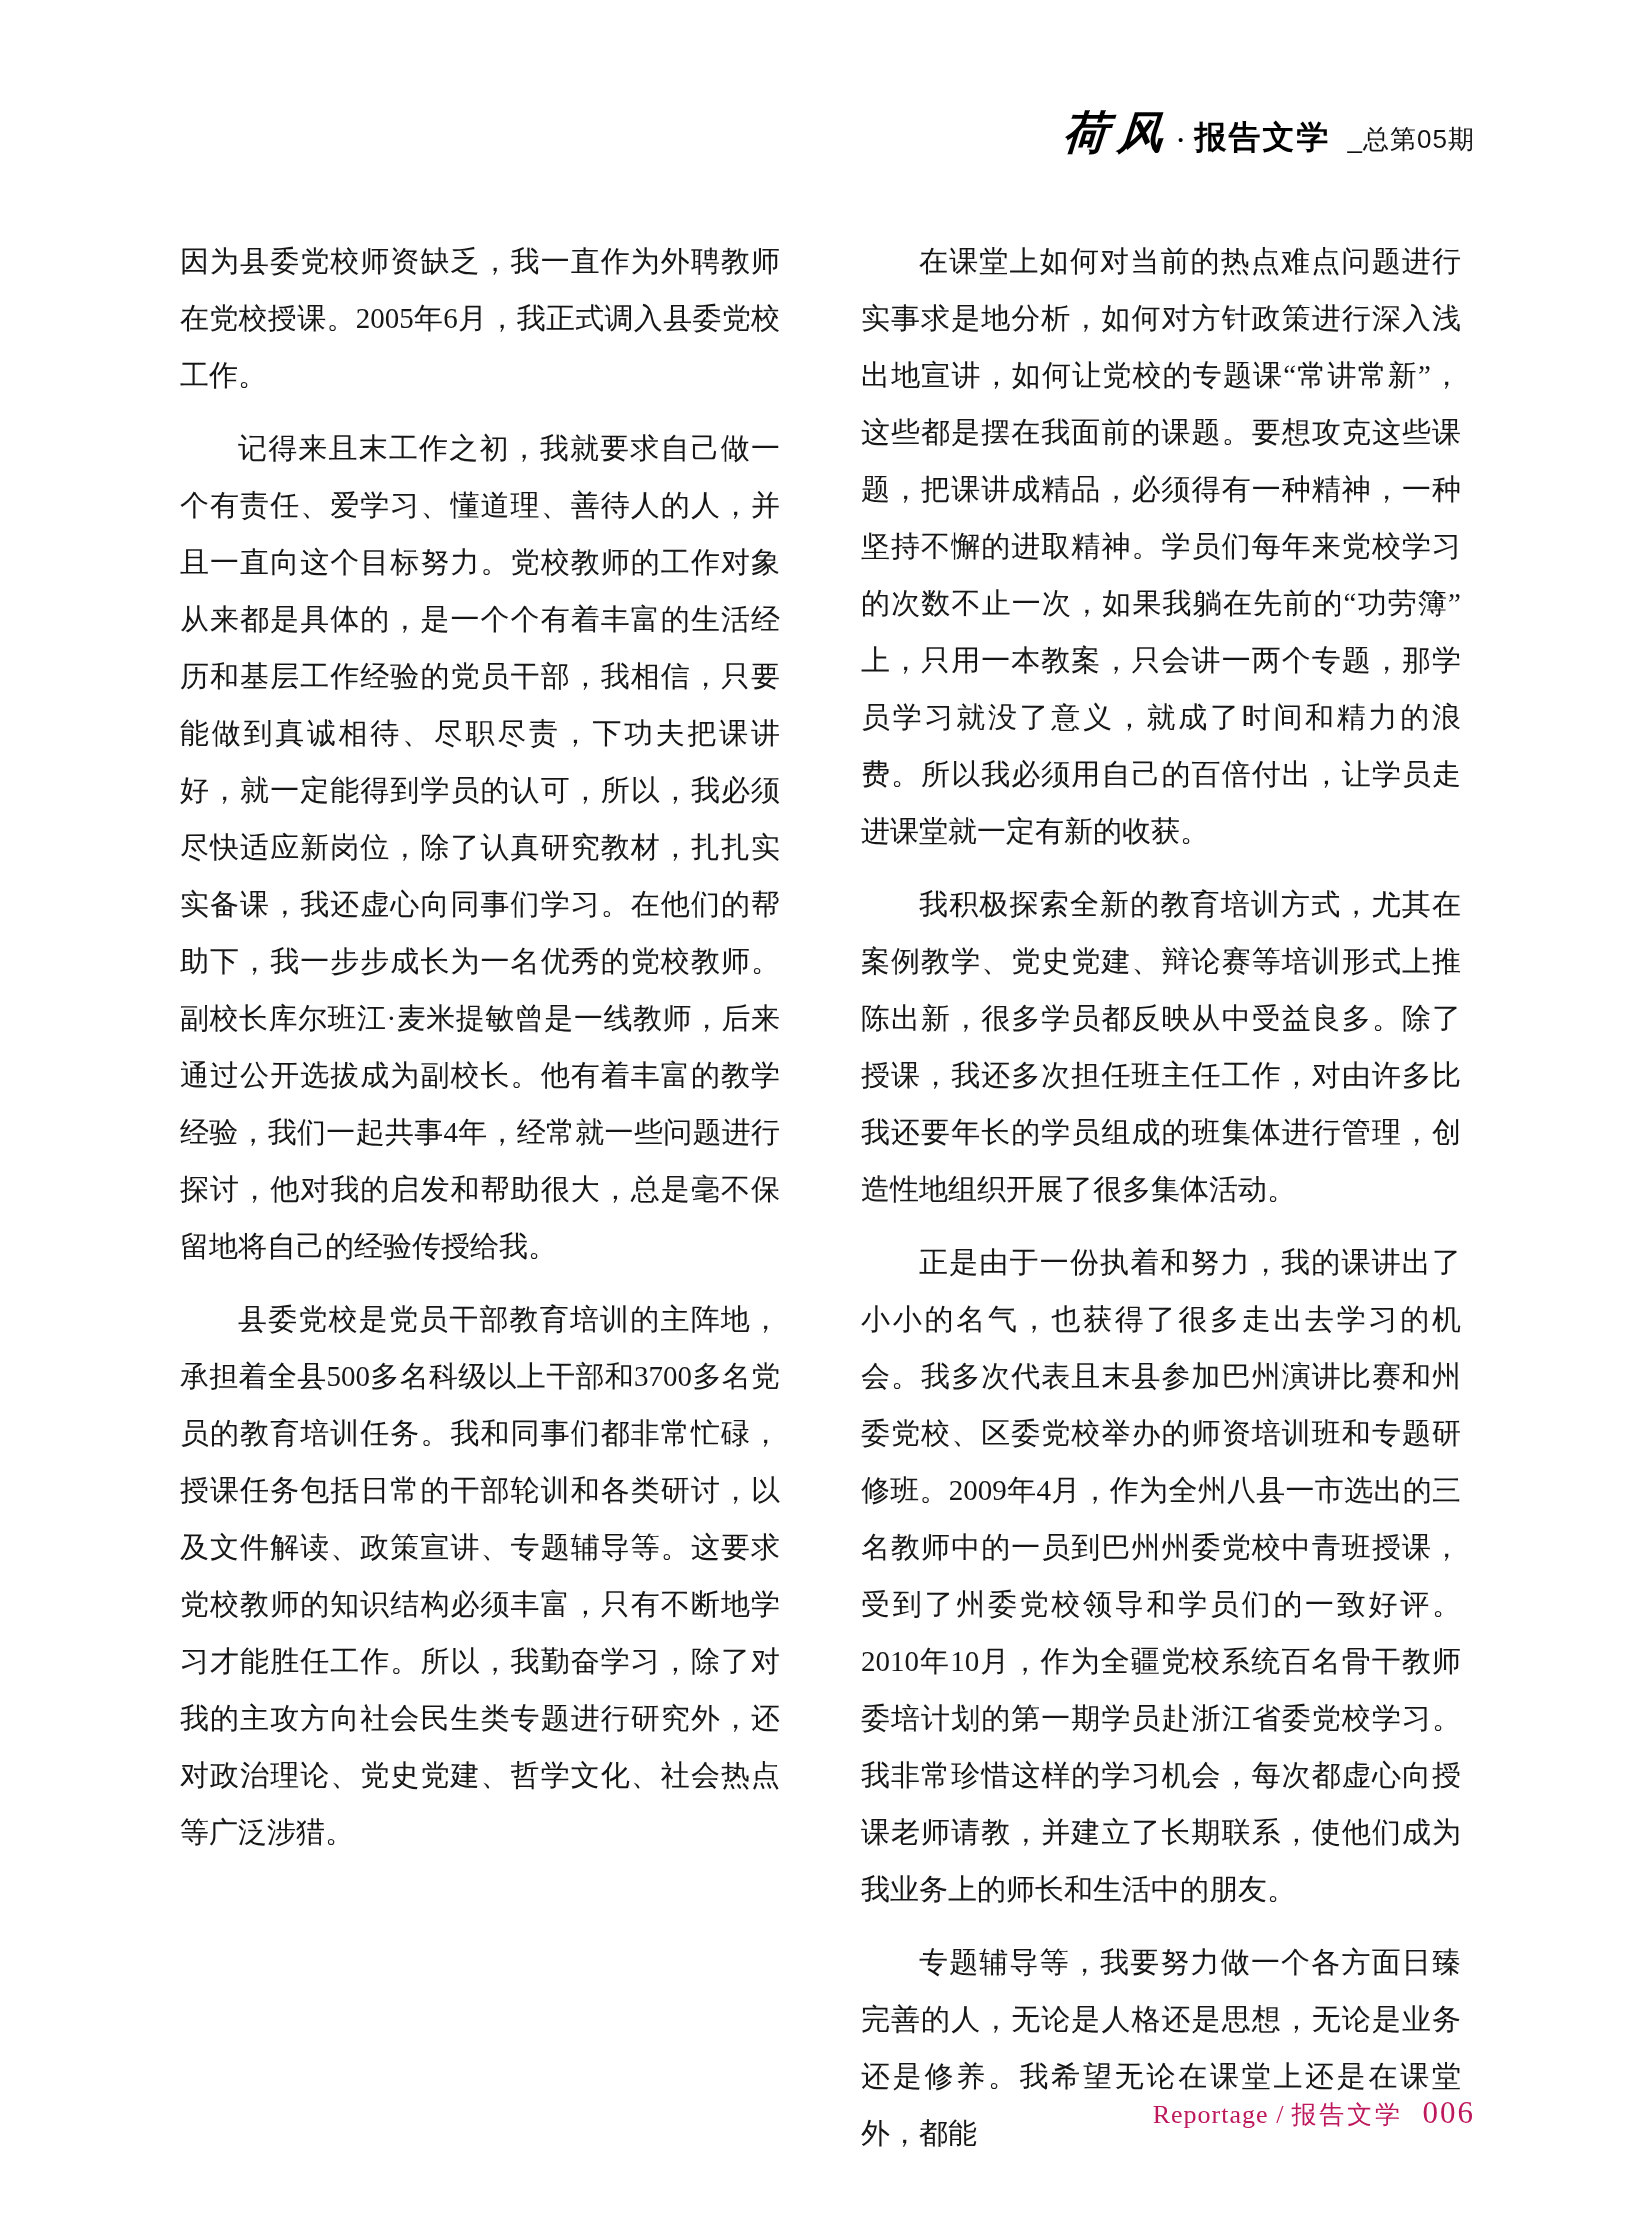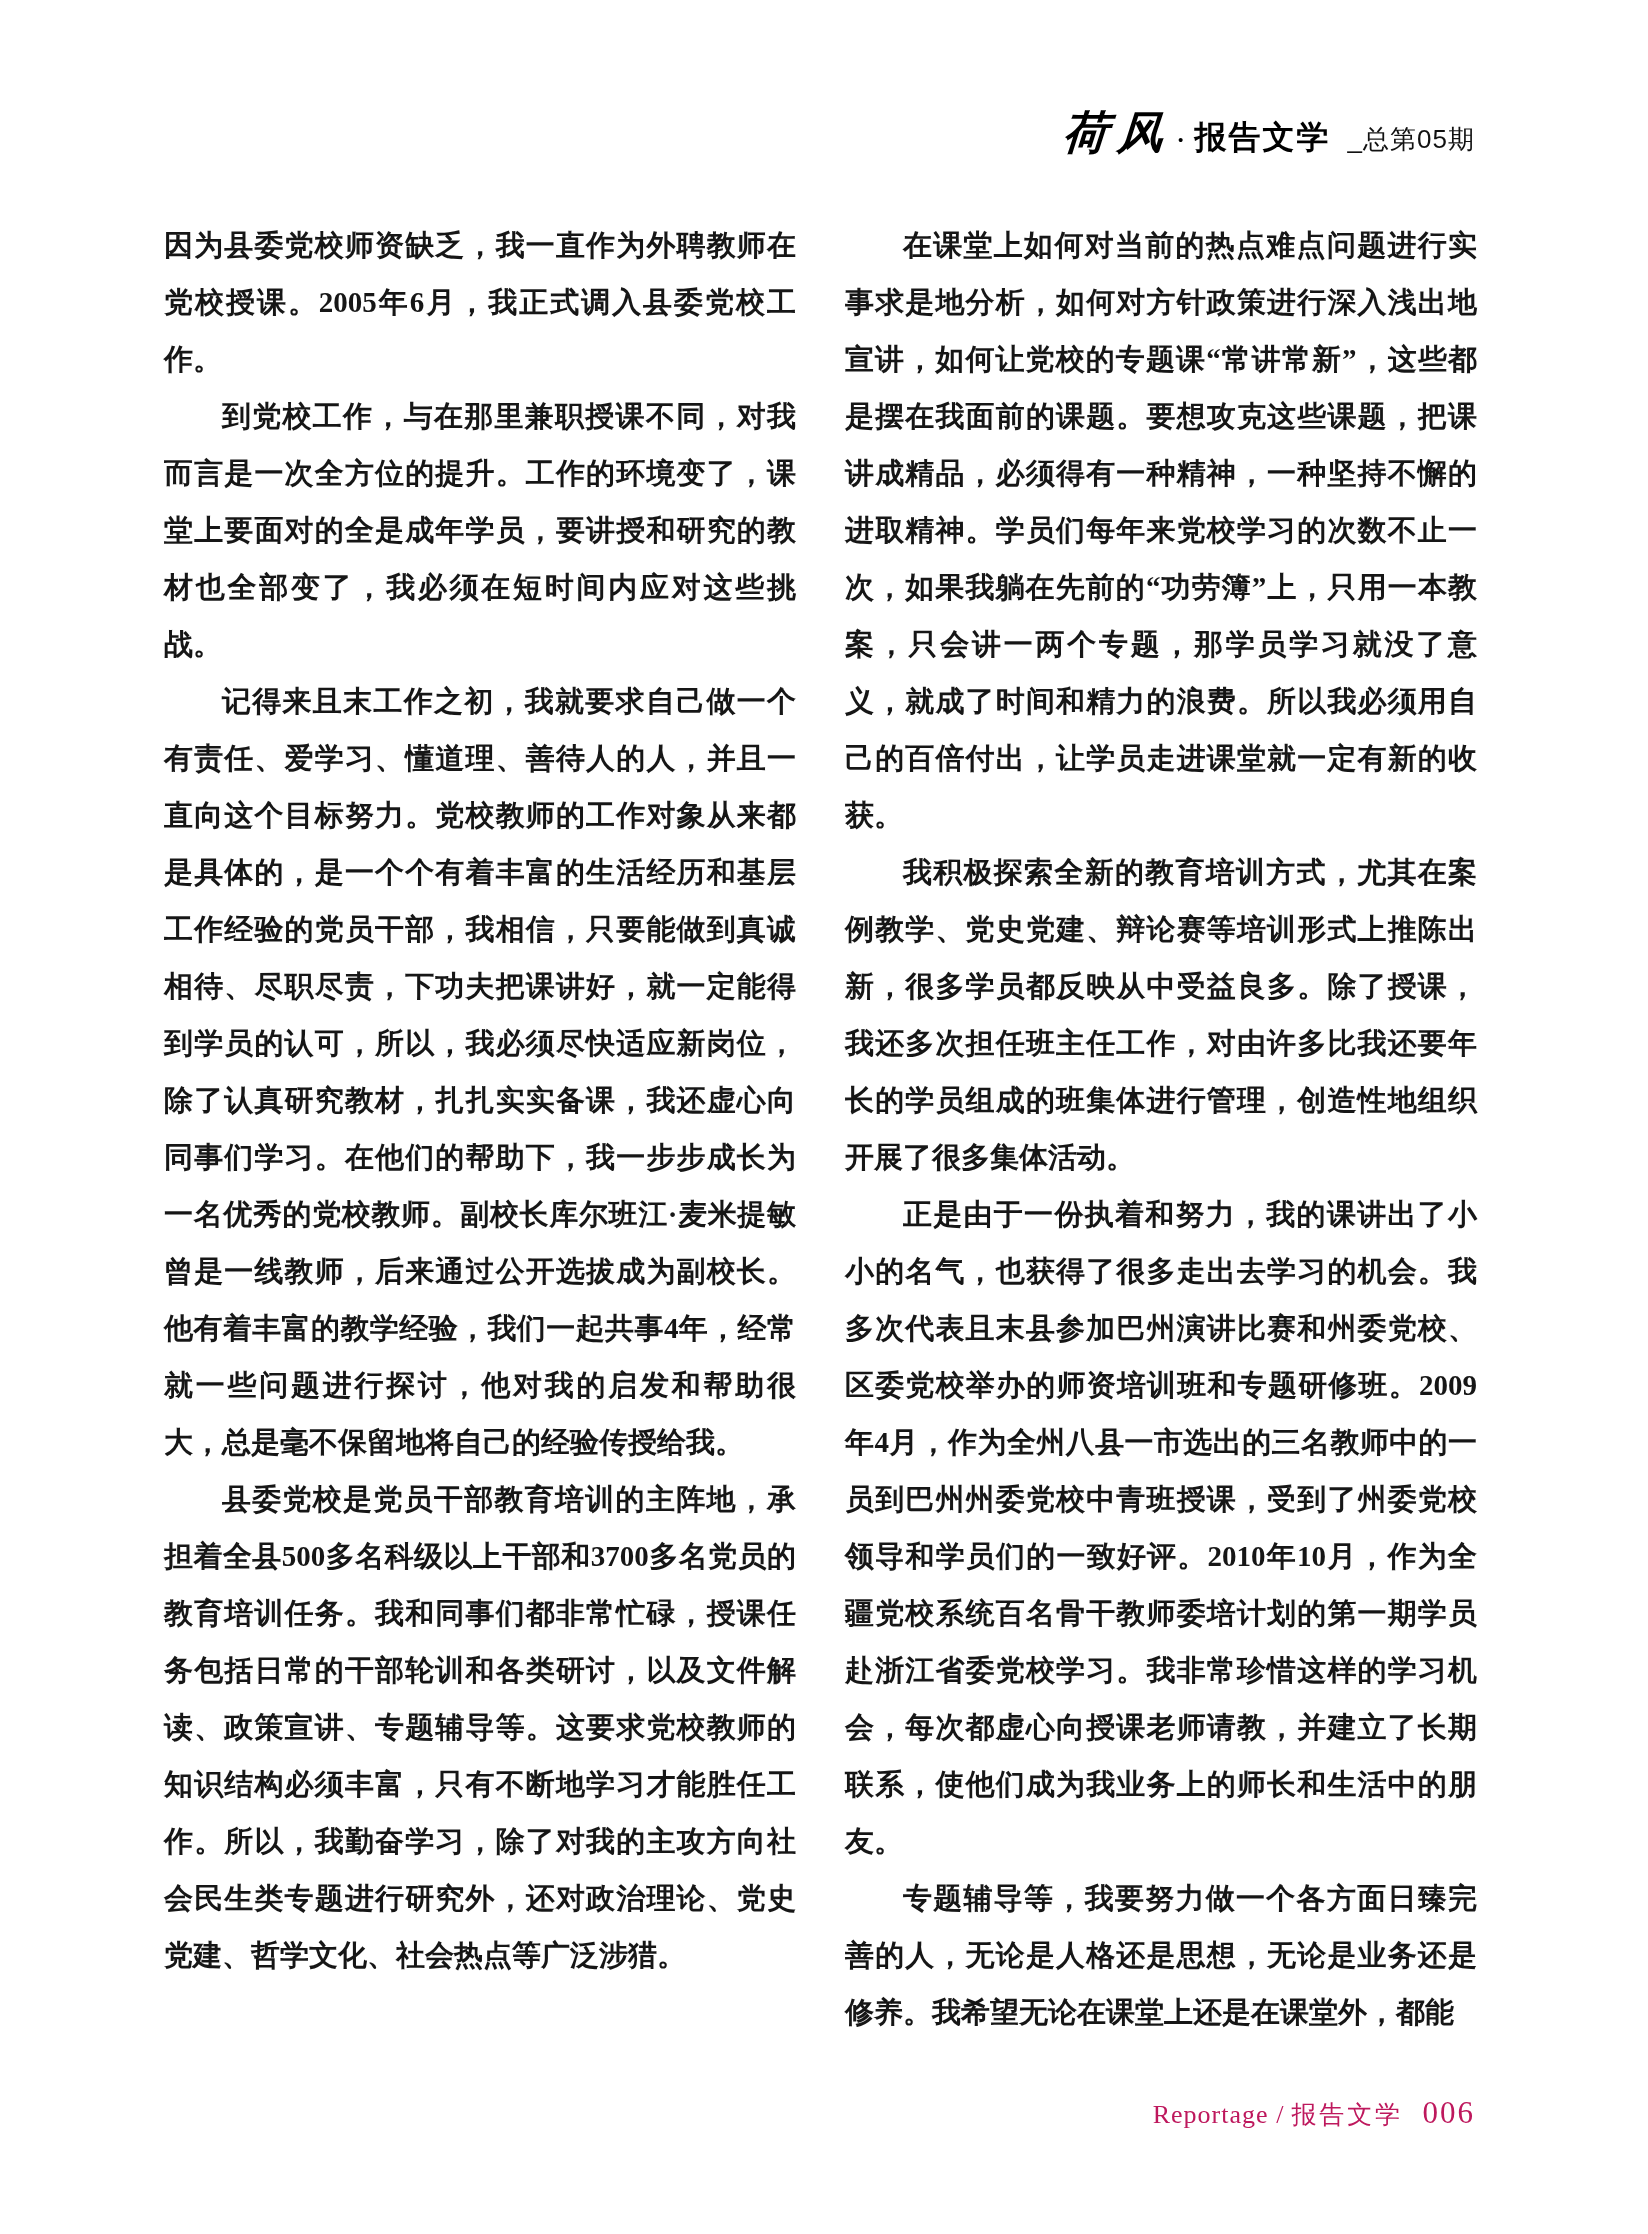--- a/index.html
+++ b/index.html
@@ -60,24 +60,23 @@
     width: 632px;
     font-size: 29px;
     line-height: 57px;
     text-align: justify;
     text-justify: inter-ideograph;
     color: #161616;
   }
   .column-left  { left: 164px; }
   .column-right { left: 845px; }
   .column p {
-    margin: 0;
+    margin: 16px;
     padding: 0;
     text-indent: 2em;
-    font-weight: bold;
   }
   
   .column-left p:first-child { text-indent: 0; }
 
   
   .page-footer {
     position: absolute;
     top: 2095px;
     right: 173px;
     display: flex;
@@ -96,21 +95,20 @@
 <div class="masthead">
   <span class="brand">荷风</span>
   <span class="brand-dot">·</span>
   <span class="section-title">报告文学</span>
   <span class="issue-no">_总第05期</span>
 </div>
 
 <main>
   <div class="column column-left">
       <p>因为县委党校师资缺乏，我一直作为外聘教师在党校授课。2005年6月，我正式调入县委党校工作。</p>
-      <p>到党校工作，与在那里兼职授课不同，对我而言是一次全方位的提升。工作的环境变了，课堂上要面对的全是成年学员，要讲授和研究的教材也全部变了，我必须在短时间内应对这些挑战。</p>
       <p>记得来且末工作之初，我就要求自己做一个有责任、爱学习、懂道理、善待人的人，并且一直向这个目标努力。党校教师的工作对象从来都是具体的，是一个个有着丰富的生活经历和基层工作经验的党员干部，我相信，只要能做到真诚相待、尽职尽责，下功夫把课讲好，就一定能得到学员的认可，所以，我必须尽快适应新岗位，除了认真研究教材，扎扎实实备课，我还虚心向同事们学习。在他们的帮助下，我一步步成长为一名优秀的党校教师。副校长库尔班江·麦米提敏曾是一线教师，后来通过公开选拔成为副校长。他有着丰富的教学经验，我们一起共事4年，经常就一些问题进行探讨，他对我的启发和帮助很大，总是毫不保留地将自己的经验传授给我。</p>
       <p>县委党校是党员干部教育培训的主阵地，承担着全县500多名科级以上干部和3700多名党员的教育培训任务。我和同事们都非常忙碌，授课任务包括日常的干部轮训和各类研讨，以及文件解读、政策宣讲、专题辅导等。这要求党校教师的知识结构必须丰富，只有不断地学习才能胜任工作。所以，我勤奋学习，除了对我的主攻方向社会民生类专题进行研究外，还对政治理论、党史党建、哲学文化、社会热点等广泛涉猎。</p>
     </div>
   <div class="column column-right">
       <p>在课堂上如何对当前的热点难点问题进行实事求是地分析，如何对方针政策进行深入浅出地宣讲，如何让党校的专题课“常讲常新”，这些都是摆在我面前的课题。要想攻克这些课题，把课讲成精品，必须得有一种精神，一种坚持不懈的进取精神。学员们每年来党校学习的次数不止一次，如果我躺在先前的“功劳簿”上，只用一本教案，只会讲一两个专题，那学员学习就没了意义，就成了时间和精力的浪费。所以我必须用自己的百倍付出，让学员走进课堂就一定有新的收获。</p>
       <p>我积极探索全新的教育培训方式，尤其在案例教学、党史党建、辩论赛等培训形式上推陈出新，很多学员都反映从中受益良多。除了授课，我还多次担任班主任工作，对由许多比我还要年长的学员组成的班集体进行管理，创造性地组织开展了很多集体活动。</p>
       <p>正是由于一份执着和努力，我的课讲出了小小的名气，也获得了很多走出去学习的机会。我多次代表且末县参加巴州演讲比赛和州委党校、区委党校举办的师资培训班和专题研修班。2009年4月，作为全州八县一市选出的三名教师中的一员到巴州州委党校中青班授课，受到了州委党校领导和学员们的一致好评。2010年10月，作为全疆党校系统百名骨干教师委培计划的第一期学员赴浙江省委党校学习。我非常珍惜这样的学习机会，每次都虚心向授课老师请教，并建立了长期联系，使他们成为我业务上的师长和生活中的朋友。</p>
       <p>专题辅导等，我要努力做一个各方面日臻完善的人，无论是人格还是思想，无论是业务还是修养。我希望无论在课堂上还是在课堂外，都能</p>
     </div>
 </main>

